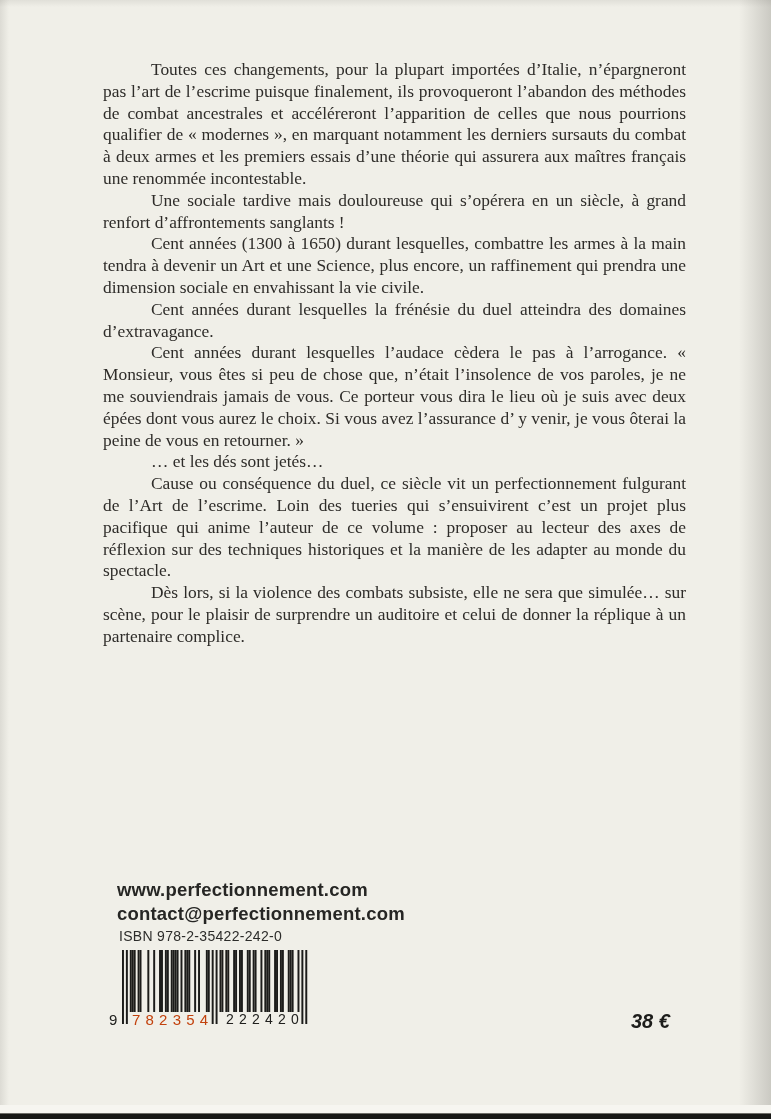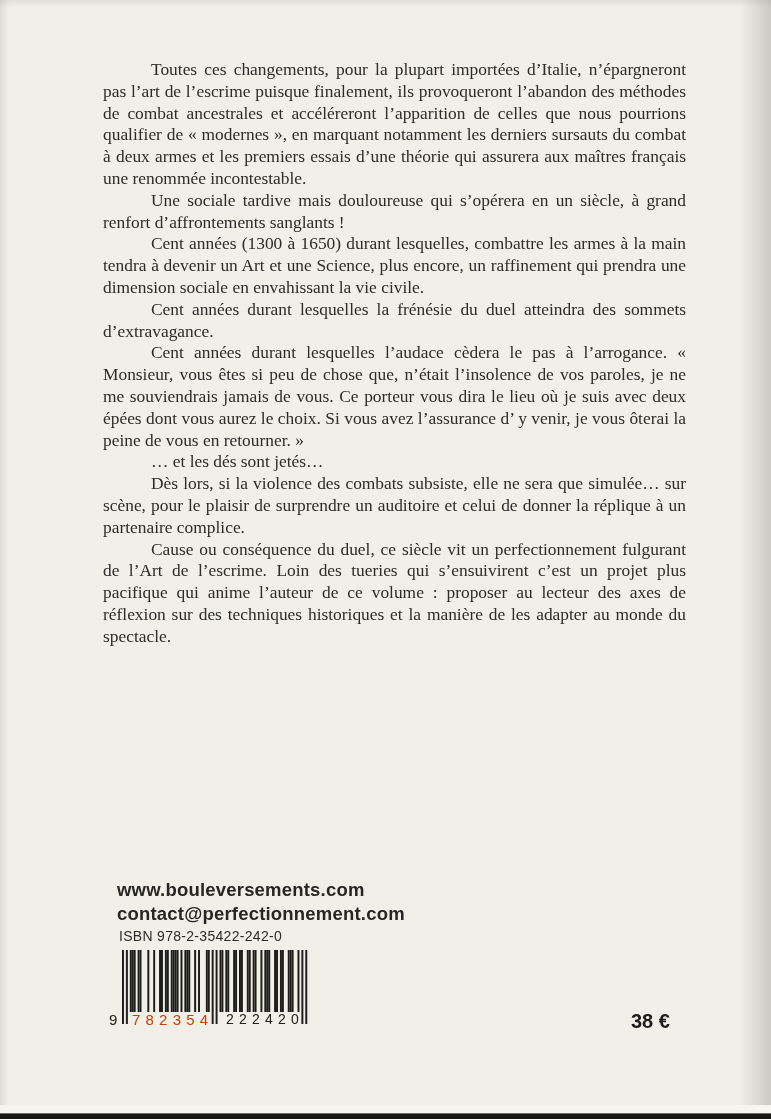--- a/index.html
+++ b/index.html
@@ -68,40 +68,40 @@
   .bc-group1 {
     position: absolute; left: 132px; top: 1011px; width: 78px;
     font-size: 15px; color: #c2410c; letter-spacing: 5.2px; white-space: nowrap;
   }
   .bc-group2 {
     position: absolute; left: 226px; top: 1011px; width: 78px;
     font-size: 14px; color: #20201e; letter-spacing: 5.2px; white-space: nowrap;
   }
   .price {
     position: absolute; left: 631px; top: 1010px;
-    font-weight: bold; font-size: 20px; color: #1d1d1b;
+    font-weight: bold; font-size: 20px; color: #1d1d1b; font-style: italic;
   }
 </style>
 </head>
 <body>
 
 <div class="cover">
 
   <div class="synopsis">
     <p>Toutes ces changements, pour la plupart importées d’Italie, n’épargneront pas l’art de l’escrime puisque finalement, ils provoqueront l’abandon des méthodes de combat ancestrales et accéléreront l’apparition de celles que nous pourrions qualifier de « modernes », en marquant notamment les derniers sursauts du combat à deux armes et les premiers essais d’une théorie qui assurera aux maîtres français une renommée incontestable.</p>
     <p>Une sociale tardive mais douloureuse qui s’opérera en un siècle, à grand renfort d’affrontements sanglants !</p>
     <p>Cent années (1300 à 1650) durant lesquelles, combattre les armes à la main tendra à devenir un Art et une Science, plus encore, un raffinement qui prendra une dimension sociale en envahissant la vie civile.</p>
-    <p>Cent années durant lesquelles la frénésie du duel atteindra des sommets d’extravagance.</p>
+    <p>Cent années durant lesquelles la frénésie du duel atteindra des domaines d’extravagance.</p>
     <p>Cent années durant lesquelles l’audace cèdera le pas à l’arrogance. « Monsieur, vous êtes si peu de chose que, n’était l’insolence de vos paroles, je ne me souviendrais jamais de vous. Ce porteur vous dira le lieu où je suis avec deux épées dont vous aurez le choix. Si vous avez l’assurance d’ y venir, je vous ôterai la peine de vous en retourner. »</p>
     <p>… et les dés sont jetés…</p>
+    <p>Cause ou conséquence du duel, ce siècle vit un perfectionnement fulgurant de l’Art de l’escrime. Loin des tueries qui s’ensuivirent c’est un projet plus pacifique qui anime l’auteur de ce volume : proposer au lecteur des axes de réflexion sur des techniques historiques et la manière de les adapter au monde du spectacle.</p>
     <p>Dès lors, si la violence des combats subsiste, elle ne sera que simulée… sur scène, pour le plaisir de surprendre un auditoire et celui de donner la réplique à un partenaire complice.</p>
-    <p>Cause ou conséquence du duel, ce siècle vit un perfectionnement fulgurant de l’Art de l’escrime. Loin des tueries qui s’ensuivirent c’est un projet plus pacifique qui anime l’auteur de ce volume : proposer au lecteur des axes de réflexion sur des techniques historiques et la manière de les adapter au monde du spectacle.</p>
   </div>
 
-  <div class="website sans">www.bouleversements.com</div>
+  <div class="website sans">www.perfectionnement.com</div>
   <div class="email sans">contact@perfectionnement.com</div>
   <div class="isbn sans">ISBN 978-2-35422-242-0</div>
 
   <svg class="barcode-bars" width="186" height="74" viewBox="0 0 186 74">
       <rect x="0.00" y="0" width="1.95" height="74" fill="#1c1c1a"></rect>
       <rect x="3.90" y="0" width="1.95" height="74" fill="#1c1c1a"></rect>
       <rect x="7.80" y="0" width="1.95" height="62" fill="#1c1c1a"></rect>
       <rect x="9.75" y="0" width="1.95" height="62" fill="#1c1c1a"></rect>
       <rect x="11.70" y="0" width="1.95" height="62" fill="#1c1c1a"></rect>
       <rect x="15.60" y="0" width="1.95" height="62" fill="#1c1c1a"></rect>

